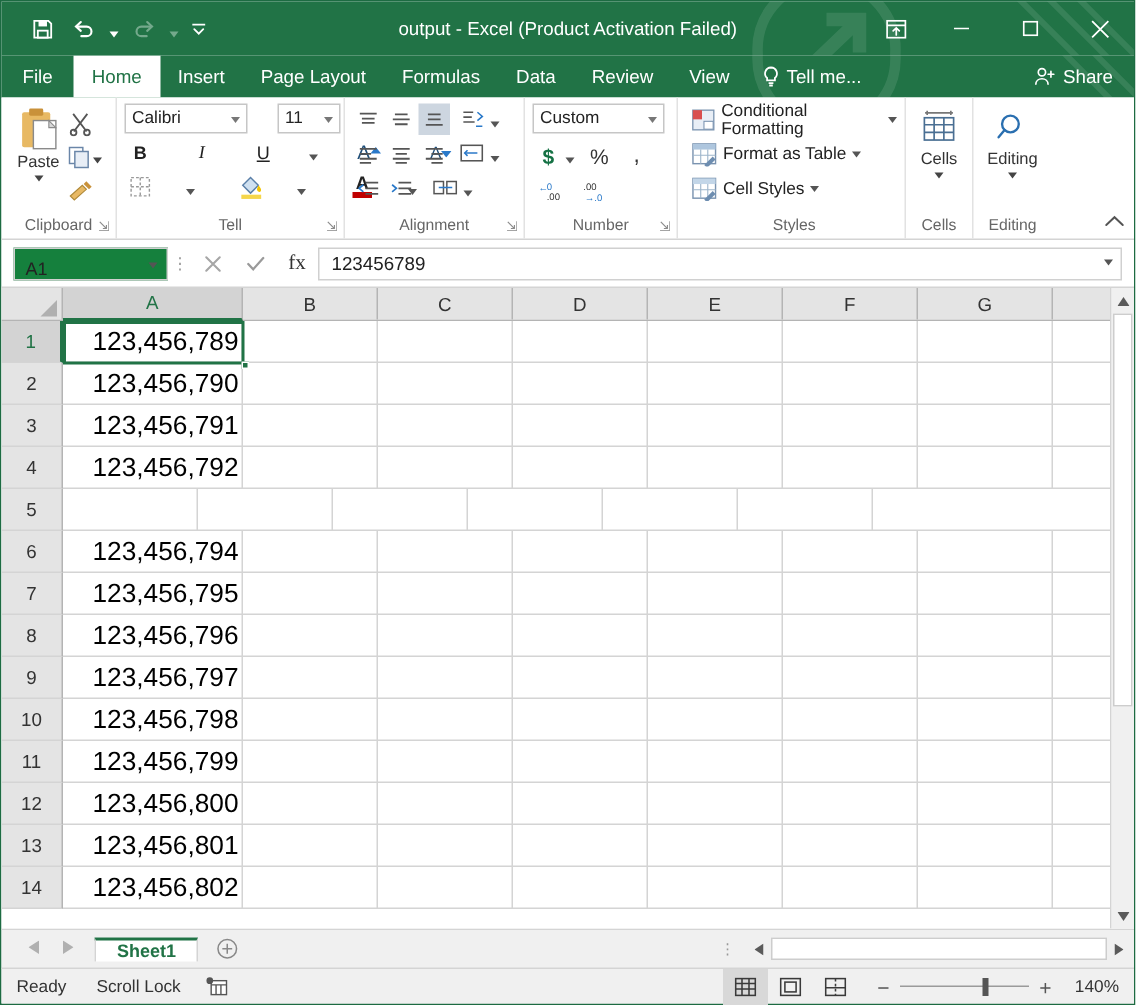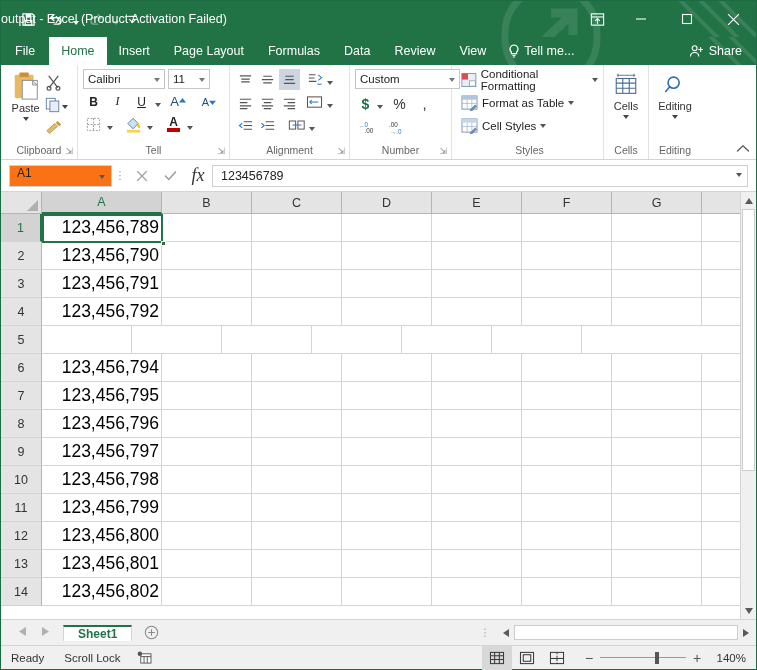--- a/index.html
+++ b/index.html
@@ -46,20 +46,21 @@
     width: 0; height: 0;
     border-left: 3.5px solid transparent;
     border-right: 3.5px solid transparent;
     border-top: 4px solid #ffffff;
   }
   .caret-dn.dim { border-top-color: #74a98c; }
   .qat-more { width: 18px; height:26px; display:flex; align-items:center; justify-content:center; color:#fff;}
   .title-text {
     position: absolute; left: 0; right: 0; top: 0;
     height: 36px; line-height: 36px;
+    text-align: center;
     color: #ffffff;
     font-size: 12.5px;
     z-index: 2;
     pointer-events: none;
   }
   .win-ctl { margin-left: auto; display: flex; align-items: center; height: 36px; z-index: 2; }
   .win-btn {
     width: 46px; height: 36px;
     display: flex; align-items: center; justify-content: center;
     color: #ffffff;
@@ -121,21 +122,21 @@
   
   .g-clip { width: 77px; }
   .clip-left { width: 44px; display: flex; flex-direction: column; align-items: center; padding-top: 2px; text-align: center; }
   .paste-label { font-size: 11px; color: #333; margin-top: 1px; }
   .mini-caret { width:0;height:0;border-left:3.5px solid transparent;border-right:3.5px solid transparent;border-top:4px solid #444; margin-top:3px;}
   .clip-right { width: 30px; display: flex; flex-direction: column; gap: 1px; padding-top: 2px; }
   .cbtn { height: 22px; display: flex; align-items: center; gap: 1px; }
 
   
   .g-font { width: 152px; }
-  .fontrow { display: flex; gap: 3px; align-items: center; margin-bottom: 2px; }
+  .fontrow { display: flex; gap: 20px; align-items: center; margin-bottom: 2px; }
   .combo {
     border: 1px solid #c6c6c6; background: #fff;
     height: 20px; display: flex; align-items: center;
     font-size: 11.5px; color: #222; padding-left: 4px;
     position: relative;
   }
   .combo .cb-caret { position:absolute; right:4px; top:8px; }
   .fname { width: 82px; }
   .fsize { width: 42px; }
   .ibtn {
@@ -144,21 +145,21 @@
     font-size: 12px; color: #222;
   }
   .ibtn.wide { min-width: 28px; }
 
   
   .g-align { width: 120px; }
   .arow { display: flex; gap: 1px; align-items: center; margin-bottom: 2px; }
 
   
   .g-num { width: 102px; }
-  .numcombo { width: 105px; text-align: center; }
+  .numcombo { width: 88px; text-align: center; }
 
   
   .g-styles { width: 152px; padding-left: 4px;}
   .srow { display: flex; align-items: center; gap: 4px; height: 21px; font-size: 11.5px; color: #222; }
 
   
   .g-cells { width: 45px; }
   .g-edit { width: 52px; }
   .bigbtn { width: 100%; display: flex; flex-direction: column; align-items: center; padding-top: 3px; }
   .bigbtn .lbl { font-size: 11px; color: #333; margin-top: 2px; }
@@ -171,30 +172,30 @@
   
   .fbar {
     height: 32px; flex: 0 0 32px;
     background: #ffffff;
     display: flex; align-items: center;
     padding: 0 8px;
     border-bottom: 1px solid #d4d4d4;
   }
   .namebox {
     width: 103px; height: 22px;
-    border: 1px solid #d0d0d0; background: #f97316;
-    display: flex; align-items: flex-start;
+    border: 1px solid #d0d0d0; background: #15803d;
+    display: flex; align-items: flex-end;
     font-size: 12px; color: #222; padding-left: 7px;
     position: relative;
   }
   .namebox .cb-caret { position: absolute; right: 6px; top: 9px; }
   .fb-sep { width: 16px; text-align: center; color: #999; font-size: 11px; letter-spacing: 0; }
   .fb-btns { display: flex; align-items: center; height: 22px; }
   .fb-btn { width: 28px; height: 22px; display: flex; align-items: center; justify-content: center; color: #a6a6a6; font-size: 13px;}
-  .fb-btn.fx { color: #333; font-style: italic; font-family: "Liberation Serif", serif; font-size: 18px; }
+  .fb-btn.fx { color: #333; font-family: "Liberation Serif", serif; font-size: 14px; }
   .fb-input {
     flex: 1; height: 22px;
     border: 1px solid #d0d0d0; border-left: 1px solid #d0d0d0;
     background: #fff;
     display: flex; align-items: center;
     font-size: 12.5px; color: #222;
     padding-left: 8px;
     position: relative;
   }
   .fb-expand { position: absolute; right: 5px; top: 7px; }

